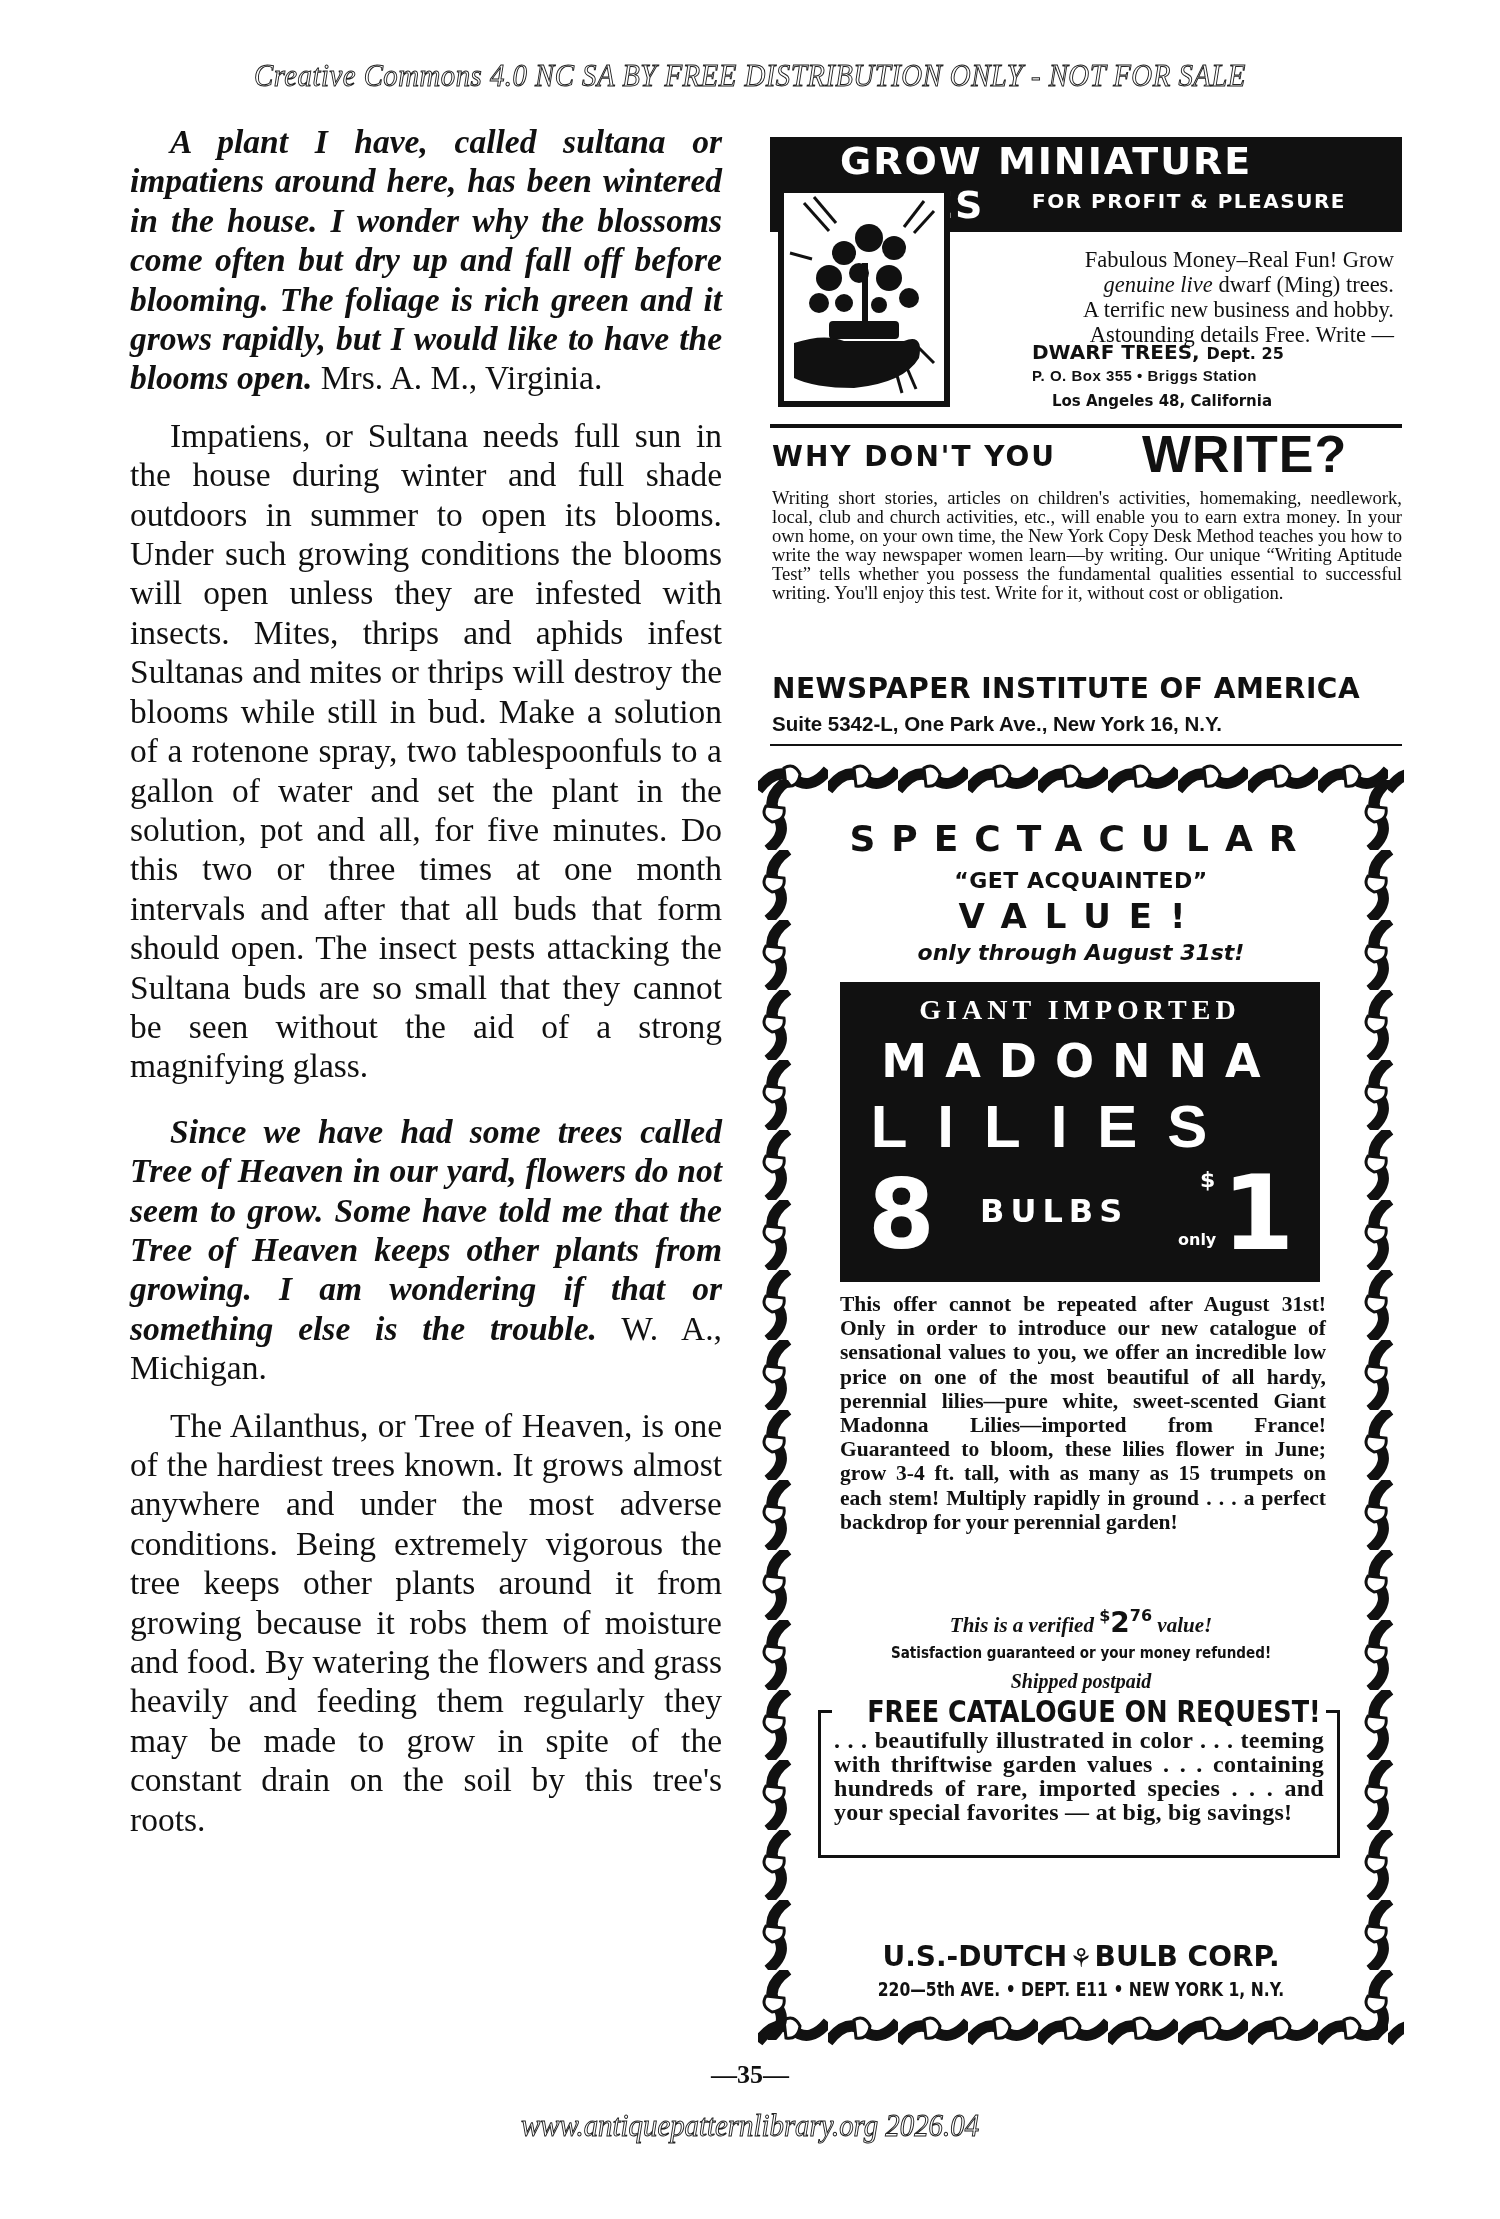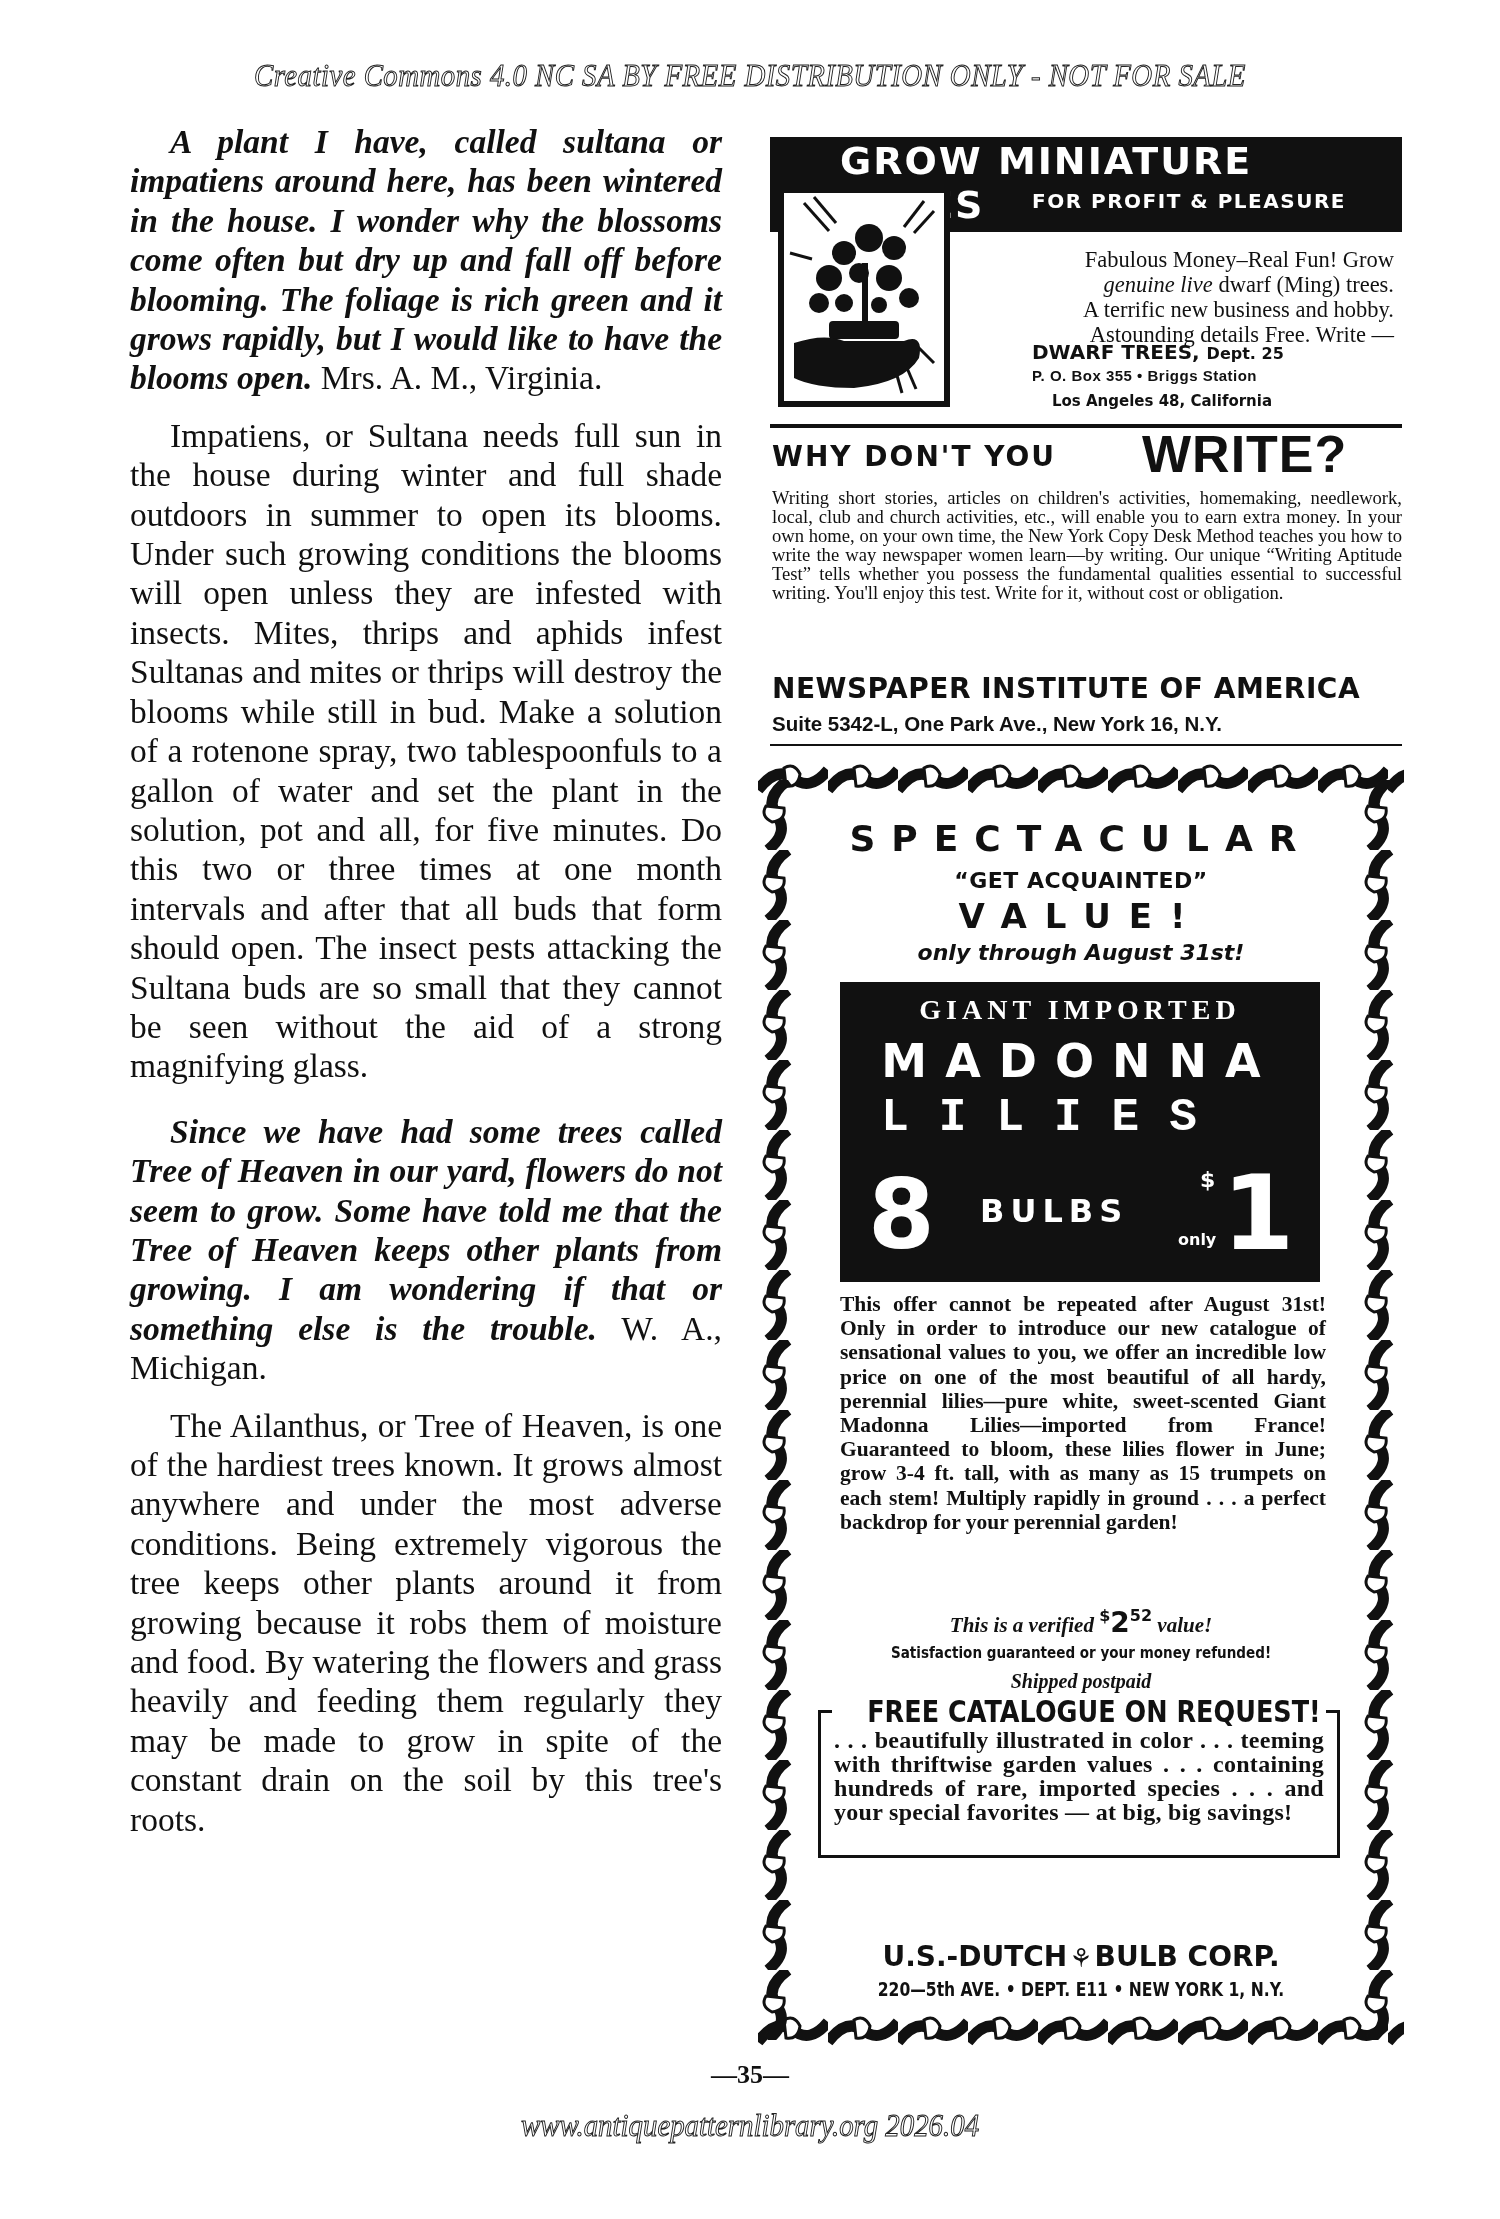--- a/index.html
+++ b/index.html
@@ -118,21 +118,21 @@
   .ad3 .giant {
     position:absolute; left:0; width:480px; top:12px; text-align:center;
     font-family:Liberation Serif, serif; font-size:28px; letter-spacing:5px; font-weight:bold;
   }
   .ad3 .madonna {
     position:absolute; left:0; width:480px; top:52px; text-align:center;
     font-family:"DejaVu Sans", sans-serif; font-size:46px; font-weight:bold; letter-spacing:18px;
   }
   .ad3 .lilies {
     position:absolute; left:0; width:428px; top:110px; text-align:center;
-    font-family:Liberation Mono, monospace; font-size:46px; font-weight:bold; letter-spacing:30px;
+    font-family:Liberation Sans, sans-serif; font-size:60px; font-weight:bold; letter-spacing:30px;
   }
   .ad3 .eight {
     position:absolute; left:28px; top:178px; font-family:"DejaVu Sans", sans-serif;
     font-size:96px; font-weight:bold; line-height:110px;
   }
   .ad3 .bulbs {
     position:absolute; left:140px; top:210px; font-family:"DejaVu Sans", sans-serif;
     font-size:32px; font-weight:bold; letter-spacing:6px;
   }
   .ad3 .dollar {
@@ -301,21 +301,21 @@
     <div class="lilies">LILIES</div>
     <div class="eight">8</div>
     <div class="bulbs">BULBS</div>
     <div class="dollar">$</div>
     <div class="only">only</div>
     <div class="one">1</div>
   </div>
 
   <div class="offer">This offer cannot be repeated after August 31st! Only in order to introduce our new catalogue of sensational values to you, we offer an incredible low price on one of the most beautiful of all hardy, perennial lilies—pure white, sweet-scented Giant Madonna Lilies—imported from France! Guaranteed to bloom, these lilies flower in June; grow 3-4 ft. tall, with as many as 15 trumpets on each stem! Multiply rapidly in ground . . . a perfect backdrop for your perennial garden!</div>
 
-  <div class="center verified"><span>This is a verified </span><sup>$</sup><span class="price">2</span><sup>52</sup><span> value!</span></div>
+  <div class="center verified"><span>This is a verified </span><sup>$</sup><span class="price">2</span><sup>76</sup><span> value!</span></div>
   <div class="center guarantee">Satisfaction guaranteed or your money refunded!</div>
   <div class="center postpaid">Shipped postpaid</div>
 
   <div class="catbox"></div>
   <div class="cathead">FREE CATALOGUE ON REQUEST!</div>
   <div class="catbody">. . . beautifully illustrated in color . . . teeming with thriftwise garden values . . . containing hundreds of rare, imported species . . . and your special favorites — at big, big savings!</div>
 
   <div class="center corp"><span>U.S.-DUTCH</span><span class="logo">⚘</span><span>BULB CORP.</span></div>
   <div class="center corpaddr">220—5th AVE. • DEPT. E11 • NEW YORK 1, N.Y.</div>
 </div>

